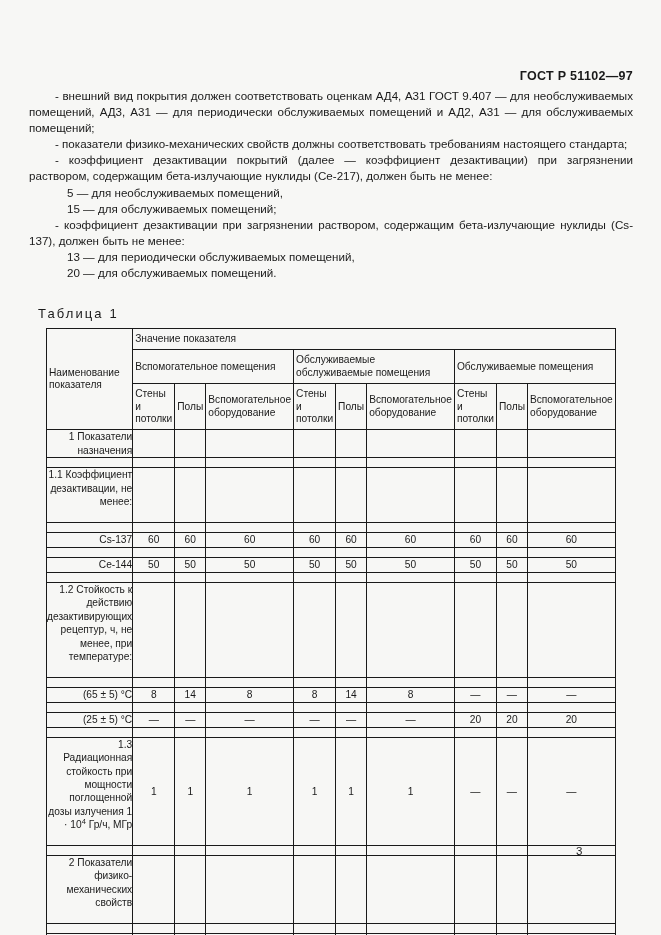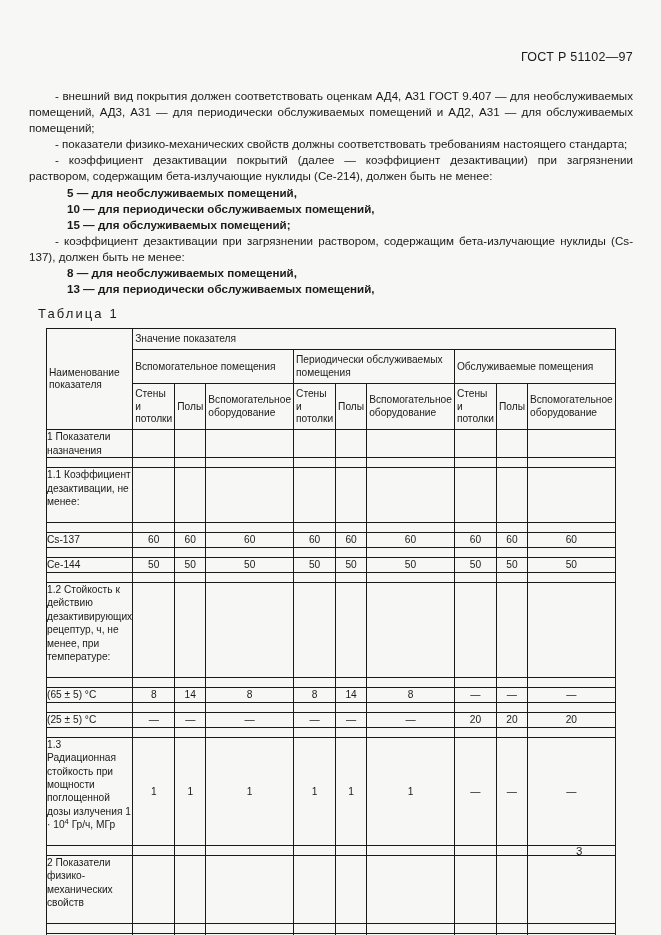--- a/index.html
+++ b/index.html
@@ -11,24 +11,24 @@
     position: relative;
     width: 661px;
     height: 935px;
     background: #f7f7f5;
     font-family: "Liberation Sans", sans-serif;
     color: #1a1a1a;
     overflow: hidden;
   }
   .header-std {
     position: absolute;
-    top: 50px;
+    top: 69px;
     right: 28px;
     font-size: 12.5px;
-    font-weight: normal;
+    font-weight: bold;
     letter-spacing: 0.3px;
     white-space: nowrap;
   }
   .body-text {
     position: absolute;
     top: 88px;
     left: 29px;
     width: 604px;
     font-size: 11.6px;
     line-height: 16.1px;
@@ -37,21 +37,20 @@
     margin: 0;
     text-align: justify;
     text-justify: inter-word;
   }
   .body-text p.dash {
     text-indent: 26px;
   }
   .body-text p.num {
     text-indent: 38px;
     text-align: left;
-    font-weight: bold;
   }
   .table-caption {
     position: absolute;
     top: 306px;
     left: 38px;
     font-size: 13px;
     letter-spacing: 2.1px;
   }
   table.spec {
     position: absolute;
@@ -73,21 +72,21 @@
     padding: 4px 2px;
   }
   .hdr-name {
     width: 152px;
   }
   .colw-walls { width: 46px; }
   .colw-floors { width: 36px; }
   .colw-equip { width: 61px; }
 
   td.label {
-    text-align: left;
+    text-align: right;
     padding: 0 6px 0 7px;
     line-height: 13.4px;
     border-top: none;
     border-bottom: none;
   }
   td.val {
     text-align: center;
     border-top: none;
     border-bottom: none;
     line-height: 13.4px;
@@ -124,40 +123,39 @@
 </head>
 <body>
 
 <div class="page">
 
   <div class="header-std">ГОСТ Р 51102—97</div>
 
   <div class="body-text">
     <p class="dash">- внешний вид покрытия должен соответствовать оценкам АД4, А31 ГОСТ 9.407 — для необслуживаемых помещений, АД3, А31 — для периодически обслуживаемых помещений и АД2, А31 — для обслуживаемых помещений;</p>
     <p class="dash">- показатели физико-механических свойств должны соответствовать требованиям настоящего стандарта;</p>
-    <p class="dash">- коэффициент дезактивации покрытий (далее — коэффициент дезактивации) при загрязнении раствором, содержащим бета-излучающие нуклиды (Се-214), должен быть не менее:</p>
+    <p class="dash">- коэффициент дезактивации покрытий (далее — коэффициент дезактивации) при загрязнении раствором, содержащим бета-излучающие нуклиды (Се-217), должен быть не менее:</p>
     <p class="num">5 — для необслуживаемых помещений,</p>
-    <p class="num">10 — для периодически обслуживаемых помещений,</p>
     <p class="num">15 — для обслуживаемых помещений;</p>
     <p class="dash">- коэффициент дезактивации при загрязнении раствором, содержащим бета-излучающие нуклиды (Cs-137), должен быть не менее:</p>
-    <p class="num">8 — для необслуживаемых помещений,</p>
     <p class="num">13 — для периодически обслуживаемых помещений,</p>
+    <p class="num">20 — для обслуживаемых помещений.</p>
   </div>
 
   <div class="table-caption">Таблица 1</div>
 
   <table class="spec">
     <thead>
       <tr>
         <th class="hdr-name" rowspan="3">Наименование показателя</th>
         <th colspan="9">Значение показателя</th>
       </tr>
       <tr>
         <th colspan="3">Вспомогательное помещения</th>
-        <th colspan="3">Периодически обслуживаемых помещения</th>
+        <th colspan="3">Обслуживаемые обслуживаемые помещения</th>
         <th colspan="3">Обслуживаемые помещения</th>
       </tr>
       <tr>
         <th class="colw-walls">Стены и потолки</th>
         <th class="colw-floors">Полы</th>
         <th class="colw-equip">Вспомогательное оборудование</th>
         <th class="colw-walls">Стены и потолки</th>
         <th class="colw-floors">Полы</th>
         <th class="colw-equip">Вспомогательное оборудование</th>
         <th class="colw-walls">Стены и потолки</th>

